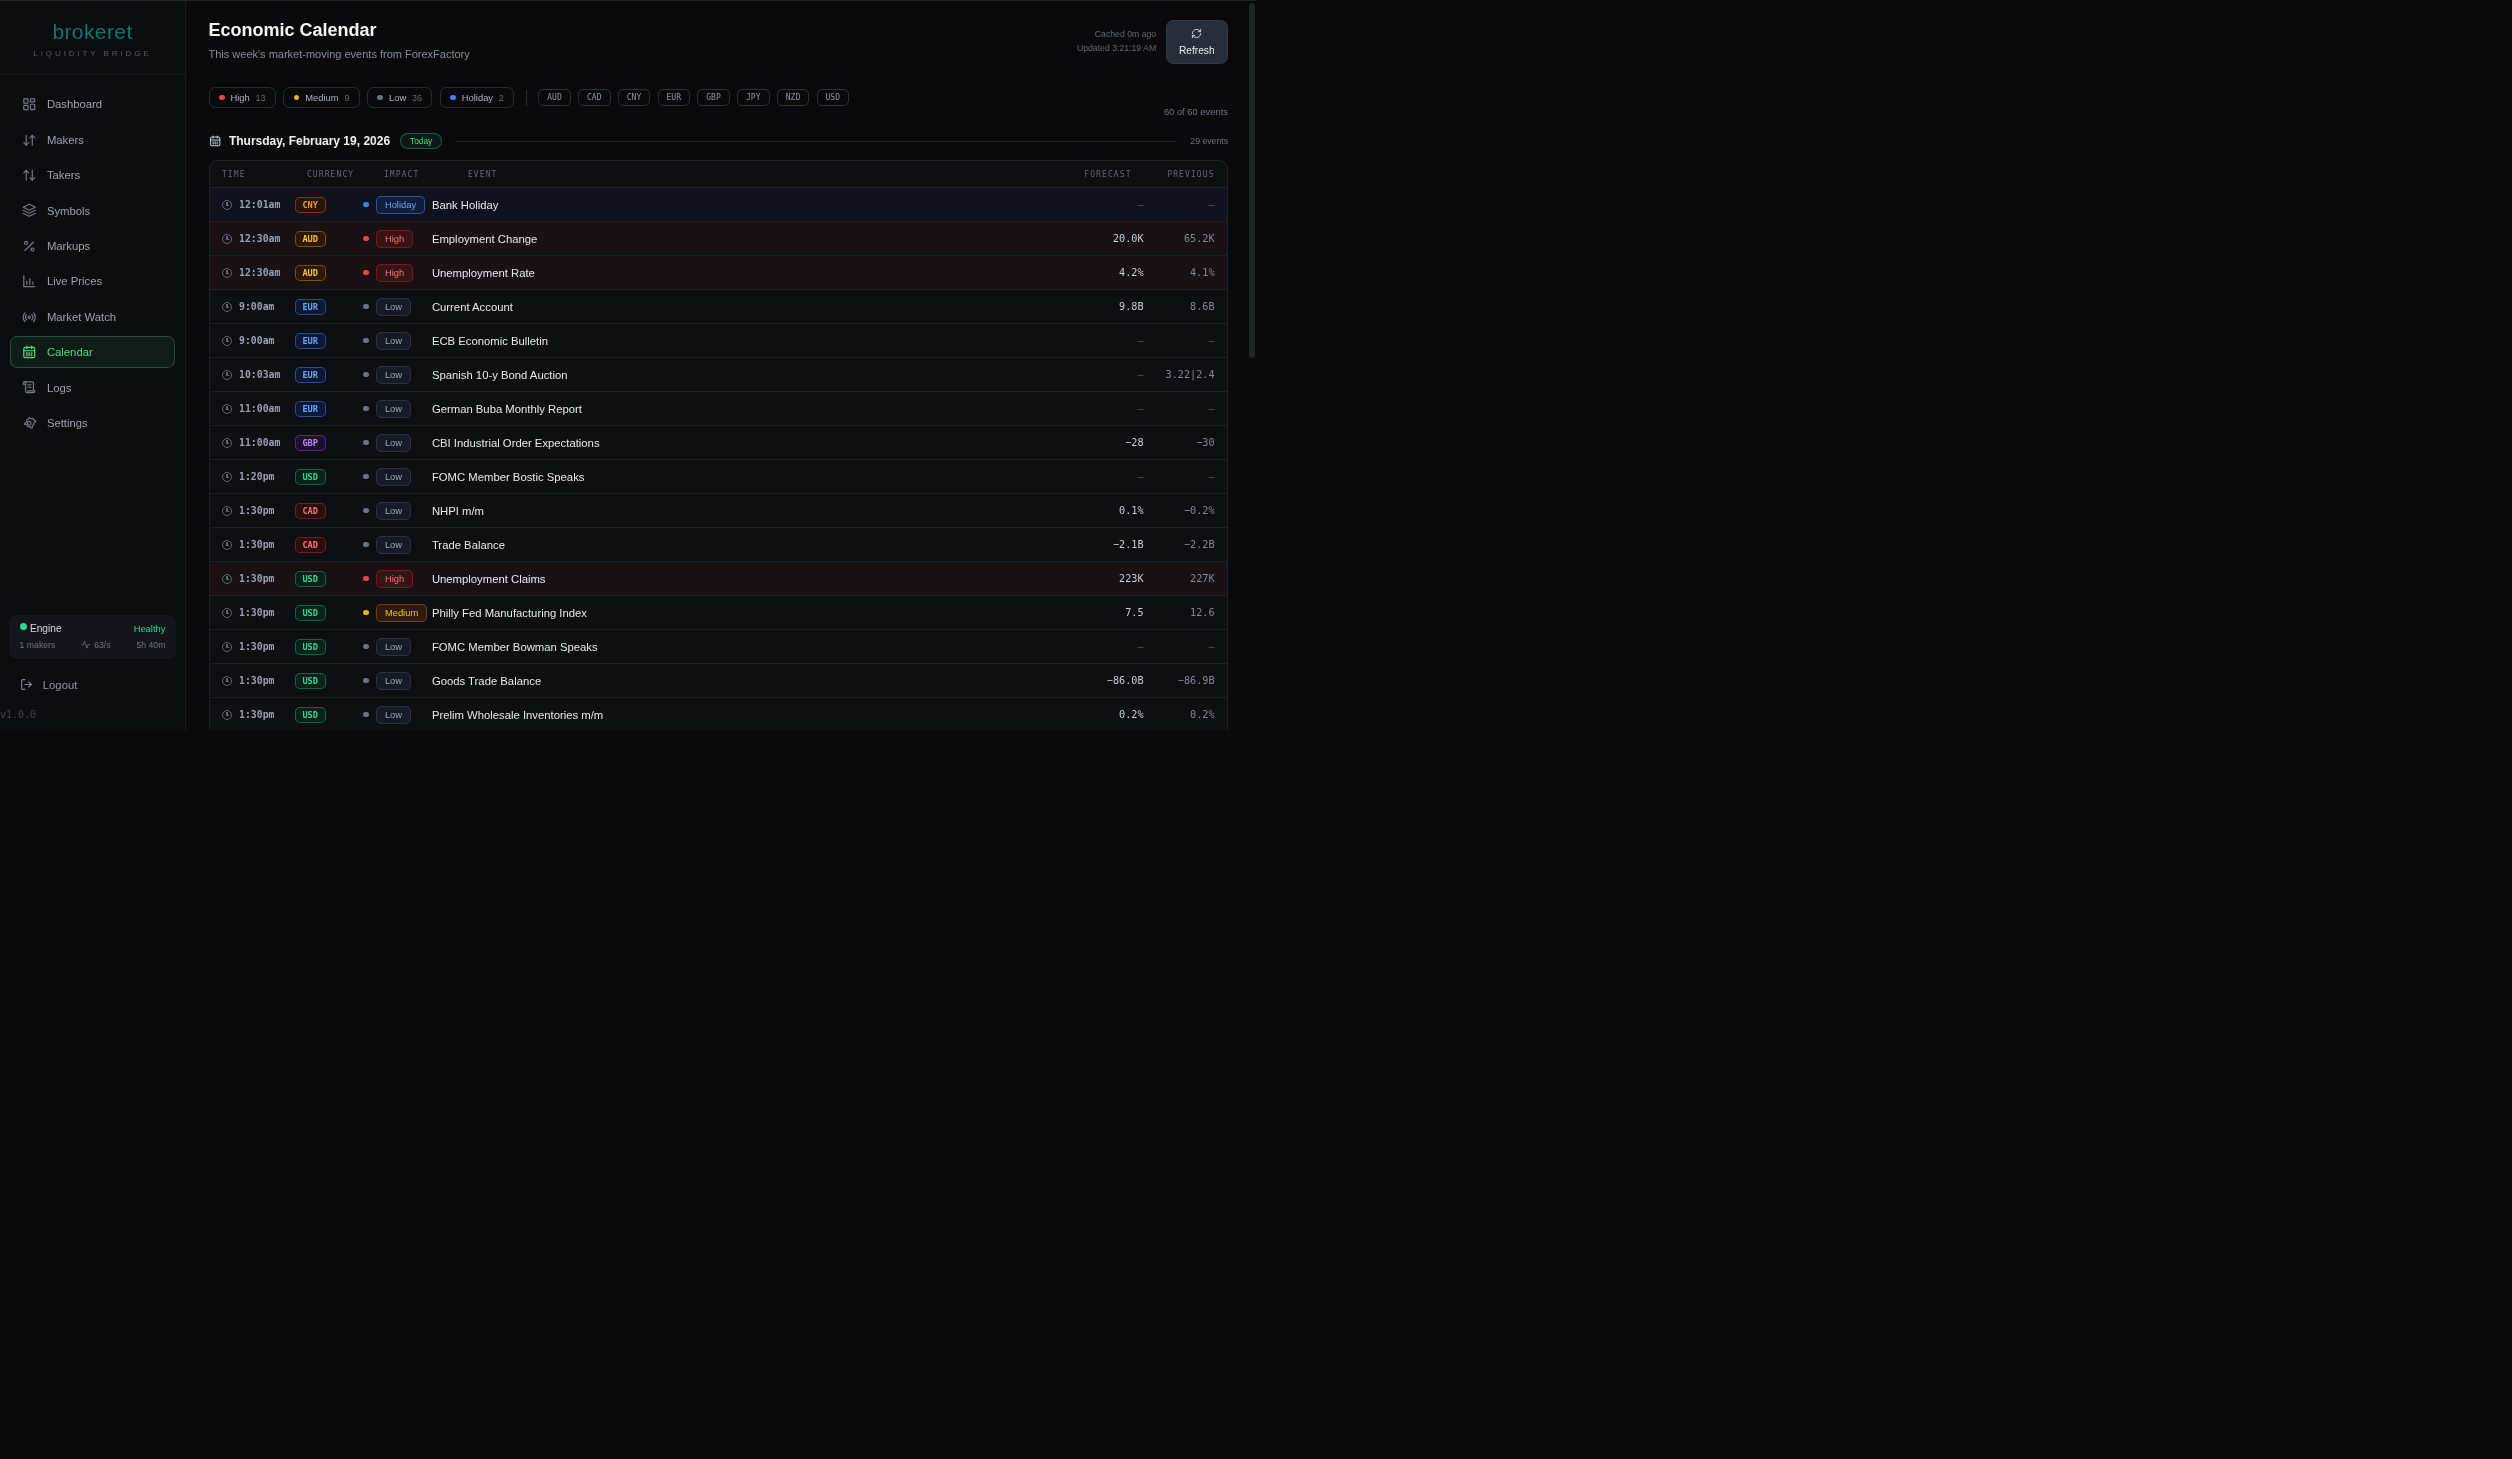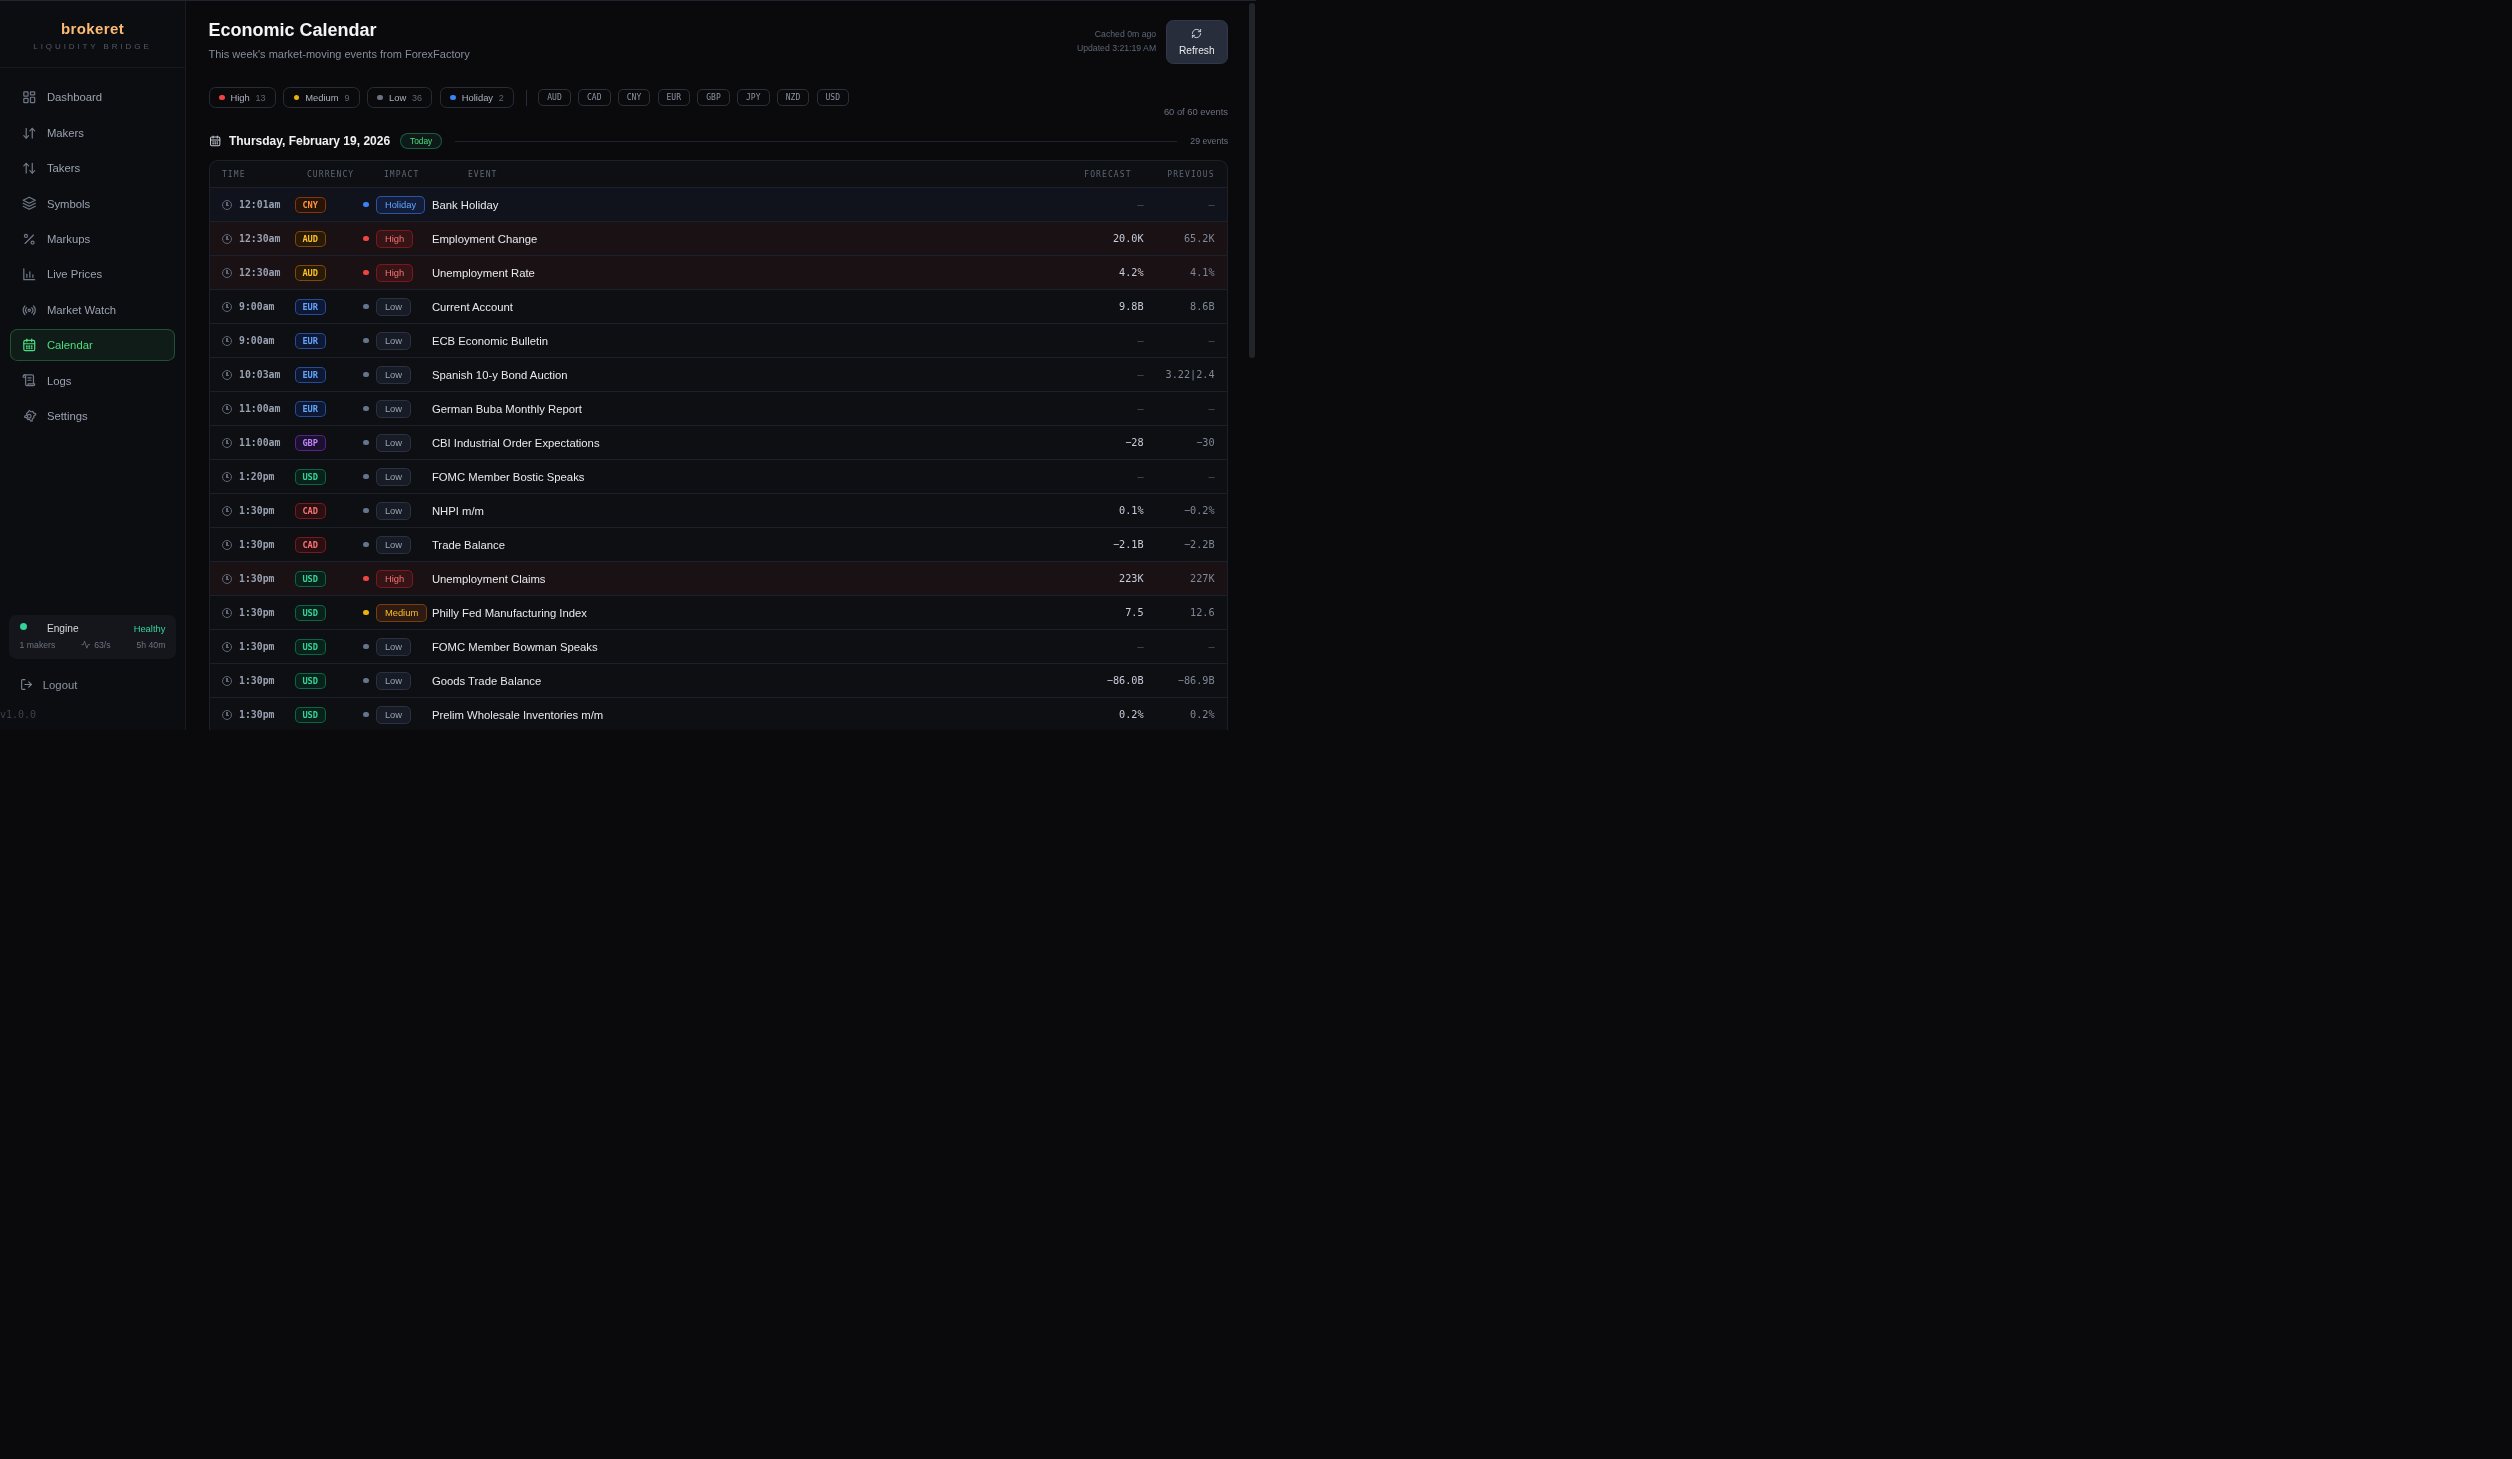--- a/index.html
+++ b/index.html
@@ -12,35 +12,35 @@
   .mono { font-family:"DejaVu Sans Mono", monospace; }
   .app { display:flex; width:100%; height:100%; border-top:0.7px solid #20242e; }
 
   
   .sidebar {
     width:186px; min-width:186px; height:100%;
     background:#0c0d10; border-right:0.7px solid #181b22;
     display:flex; flex-direction:column;
   }
   .logo-box { padding:19px 0 16px; text-align:center; border-bottom:0.7px solid #16181d; }
-  .logo { font-size:15px; font-weight:bold; color:#fdba74; letter-spacing:0.4px; }
+  .logo { font-size:21px; font-weight:normal; color:#0f766e; letter-spacing:0.4px; }
   .tagline { margin-top:5.1px; font-size:8px; letter-spacing:2.9px; color:#525b6b; }
   .nav { margin-top:10.2px; }
   .nav-item {
     display:flex; align-items:center; gap:10.2px;
     margin:2.9px 10.2px; padding:8px 11px; border-radius:7.3px;
     color:#9aa2b1; font-size:11.3px; border:0.7px solid transparent; cursor:pointer;
   }
   .nav-item svg { width:14.5px; height:14.5px; stroke:#6f7887; }
   .nav-item.active { color:#4ade80; background:rgba(74,222,128,0.07); border-color:rgba(74,222,128,0.28); }
   .nav-item.active svg { stroke:#4ade80; }
 
   .side-foot { margin-top:auto; padding-bottom:10.2px; }
   .engine-card { margin:0 9.4px; background:#14161b; border-radius:7.3px; padding:8px 10.2px 8.7px; }
-  .engine-top { display:flex; gap:20px; }
+  .engine-top { display:flex; gap:3px; }
   .status-dot { width:7.3px; height:7.3px; border-radius:50%; background:#34d399; }
   .engine-label { font-size:10.2px; color:#d4d8de; }
   .engine-health { margin-left:auto; font-size:9.4px; color:#34d399; }
   .engine-stats { display:flex; align-items:center; margin-top:6.5px; font-size:8.7px; color:#6b7280; }
   .engine-stats .mid { margin:0 auto; display:flex; align-items:center; gap:3.6px; }
   .engine-stats svg { width:9.4px; height:9.4px; stroke:#6b7280; }
   .logout { display:flex; align-items:center; gap:9.4px; padding:9.4px 20.4px; margin-top:10.2px;
             color:#8b93a3; font-size:11.3px; cursor:pointer; }
   .logout svg { width:13px; height:13px; stroke:#7c8493; }
   .version { text-align:left; margin-top:8px; font-size:10px; color:#3a4150; }

